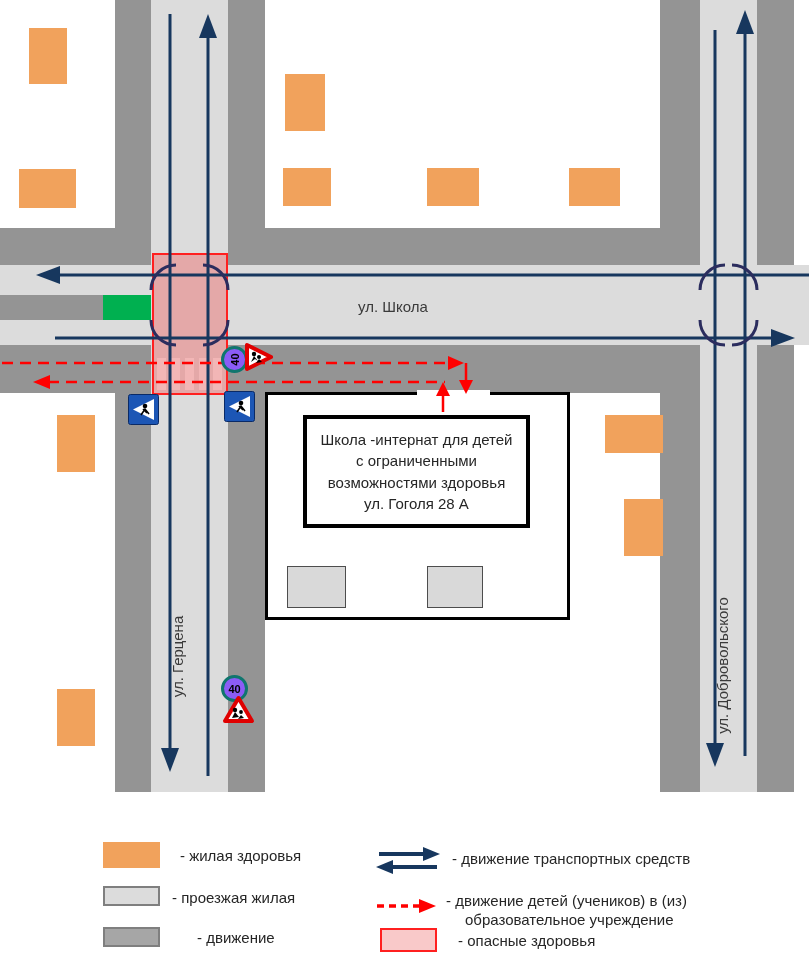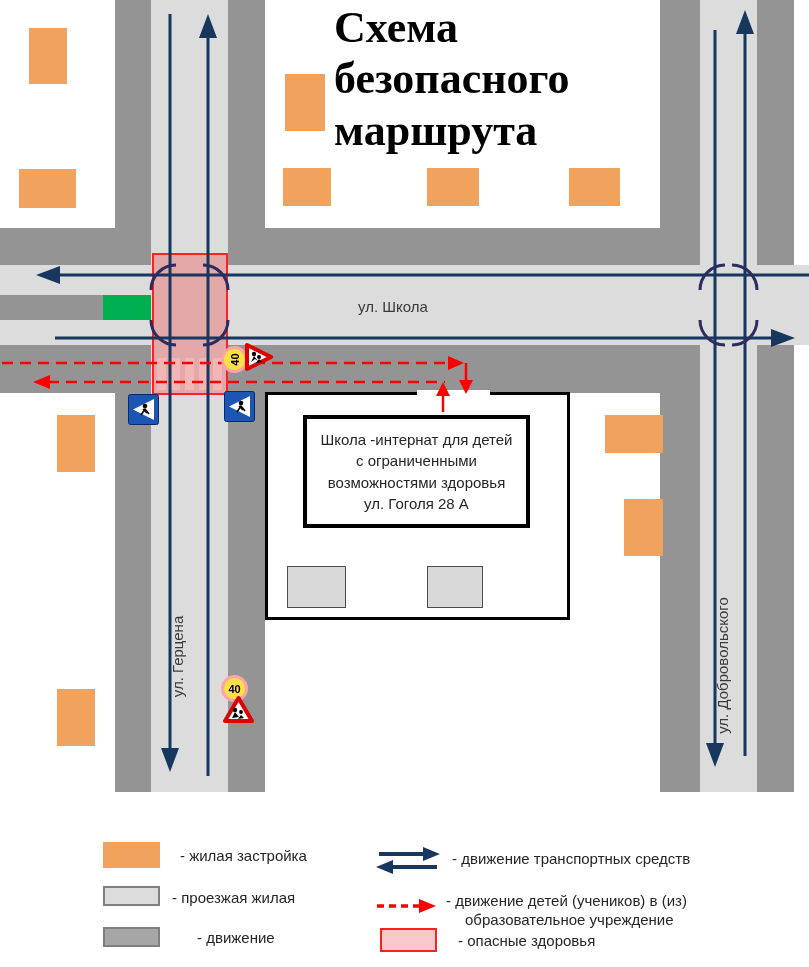--- a/index.html
+++ b/index.html
@@ -30,21 +30,21 @@
   .r-dash{stroke:var(--c-route,#FF0000);stroke-width:2.5;fill:none;stroke-dasharray:11 7;}
   .r-solid{stroke:var(--c-route,#FF0000);stroke-width:2.5;fill:none;}
   .r-head{fill:var(--c-route,#FF0000);}
   
   #map-title{left:334px;top:2px;width:330px;z-index:8;font-family:"Liberation Serif",serif;
              font-weight:bold;font-size:44px;line-height:1.17;color:#000;white-space:pre-line;}
   .street-label{z-index:8;font-size:15px;color:#3a3a3a;}
   .vlabel{transform:rotate(-90deg);text-align:center;}
   
   .sign{z-index:9;}
-  .sign-40{width:27px;height:27px;border-radius:50%;background:#fde047;border:3px solid #fca5a5;
+  .sign-40{width:27px;height:27px;border-radius:50%;background:#8b5cf6;border:3px solid #0f766e;
            box-sizing:border-box;display:flex;align-items:center;justify-content:center;
            font-size:11px;font-weight:bold;color:#000;}
   .rot90{transform:rotate(-90deg);}
   
   .leg-label{z-index:3;font-size:15px;}
   .leg-swatch{z-index:3;box-sizing:border-box;}
   #leg-road-swatch{background:var(--c-roadway,#DCDCDC);border:2px solid #7f7f7f;}
   #leg-side-swatch{background:#a6a6a6;border:2px solid #7f7f7f;}
   #leg-danger-swatch{background:var(--c-danger_fill,#F9C9C9);border:2px solid #ff2020;}
 </style>
@@ -159,29 +159,26 @@
       <span>40</span>
     </div>
   <svg class="abs sign" style="left:222px;top:695px;" width="33" height="30" viewBox="0 0 33 30">
     <polygon points="16.5,3 30,26 3,26" fill="#fff" stroke="#e00000" stroke-width="4" stroke-linejoin="round"></polygon>
     <circle cx="13" cy="15" r="2.2" fill="#000"></circle>
       <path d="M10 23 L13 17 L17 22 Z" fill="#000"></path>
     <circle cx="19" cy="17" r="1.9" fill="#000"></circle>
       <path d="M16 24 L19 20 L22 23 Z" fill="#000"></path>
   </svg>
 
-  <div class="abs" id="map-title">Схема
-безопасного
-маршрута</div>
   <div class="abs street-label" style="left:358px;top:298px;">ул. Школа</div>
   <div class="abs street-label vlabel" style="left:122px;top:648px;width:110px;">ул. Герцена</div>
   <div class="abs street-label vlabel" style="left:647px;top:657px;width:150px;">ул. Добровольского</div>
 
   <div class="abs leg-swatch bld" style="left:103px;top:842px;width:57px;height:26px;"></div>
-  <div class="abs leg-label" style="left:180px;top:847px;">- жилая застройка</div>
+  <div class="abs leg-label" style="left:180px;top:847px;">- жилая здоровья</div>
 
   <div class="abs leg-swatch" id="leg-road-swatch" style="left:103px;top:886px;width:57px;height:20px;"></div>
   <div class="abs leg-label" style="left:172px;top:889px;">- проезжая жилая</div>
 
   <div class="abs leg-swatch" id="leg-side-swatch" style="left:103px;top:927px;width:57px;height:20px;"></div>
   <div class="abs leg-label" style="left:197px;top:929px;">- движение</div>
 
   <svg class="abs" style="left:375px;top:845px;z-index:3;" width="66" height="30" viewBox="0 0 66 30">
     <path d="M4 9 H50" stroke="#17375E" stroke-width="4" fill="none"></path>
       <polygon points="48,2 48,16 65,9" fill="#17375E"></polygon>

